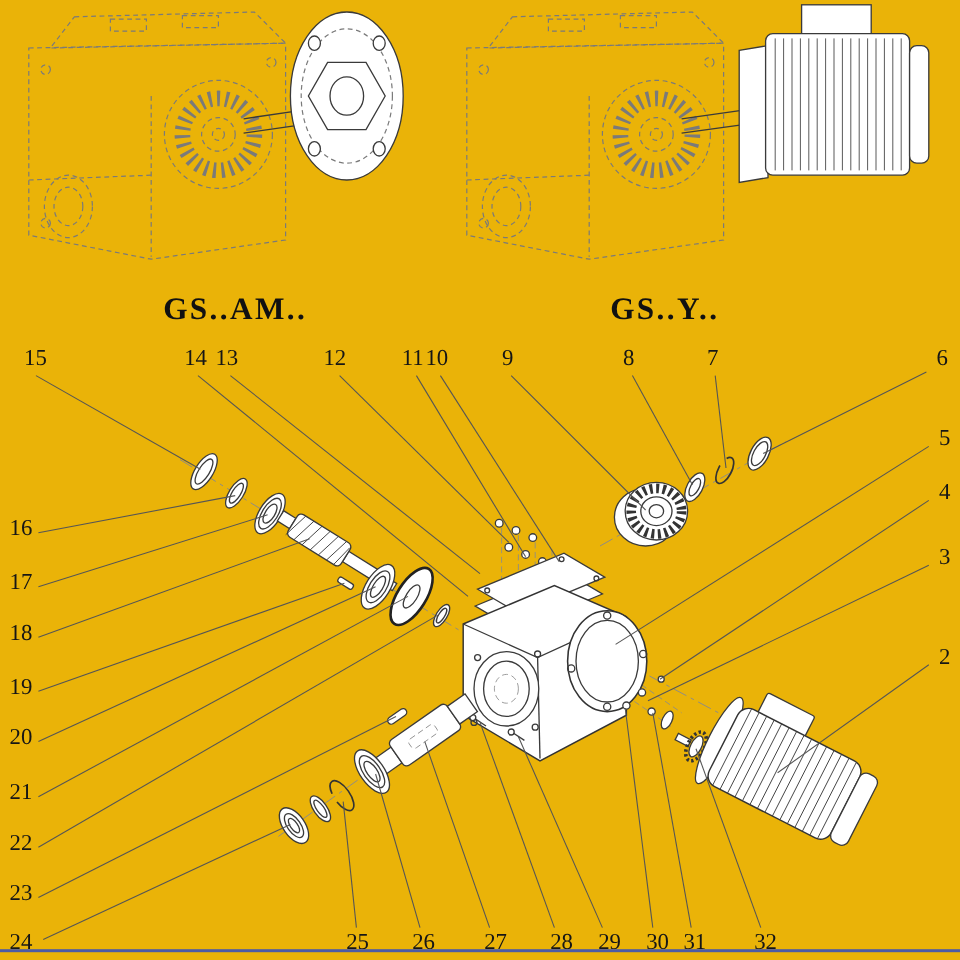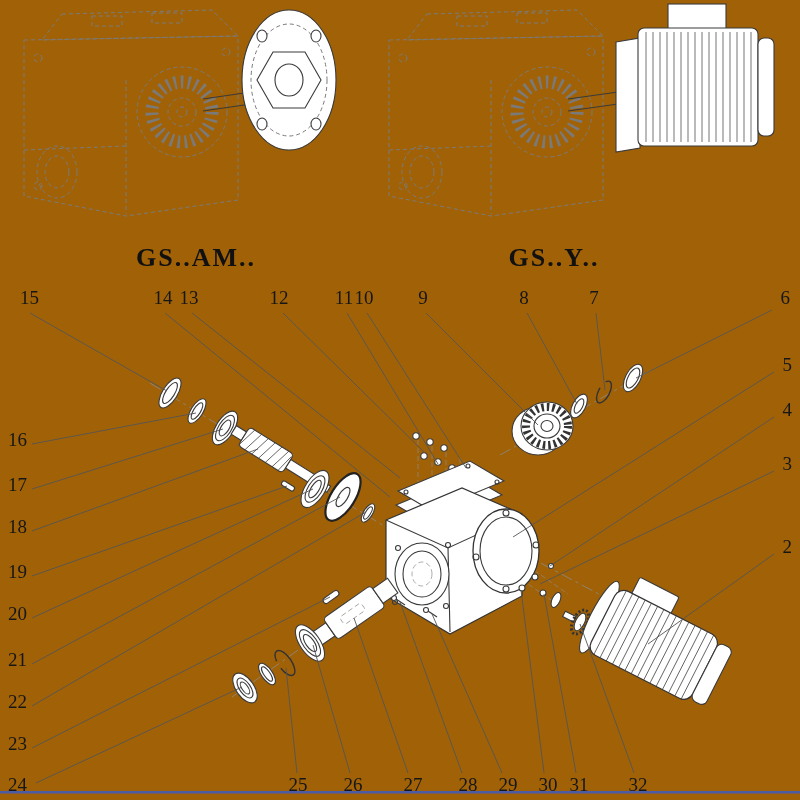--- a/index.html
+++ b/index.html
@@ -1,16 +1,16 @@
 <!DOCTYPE html>
 <html><head>
 <meta charset="utf-8">
 <style>
   html,body{margin:0;padding:0;background:#fff;}
-  #page{position:relative;width:800px;height:800px;background:#a16207;overflow:hidden;
+  #page{position:relative;width:800px;height:800px;background:#eab308;overflow:hidden;
         font-family:"Liberation Serif",serif;}
   svg{position:absolute;left:0;top:0;}
   .dash{fill:none;stroke:#7a7a7a;stroke-width:1;stroke-dasharray:4 3;}
   .teeth{fill:none;stroke:#7a7a7a;stroke-width:13;stroke-dasharray:2.5 4.5;}
   .teethS{fill:none;stroke:#333;stroke-width:8;stroke-dasharray:2.5 3;}
   .sol{fill:#fff;stroke:#3a3a3a;stroke-width:1.1;}
   .solN{fill:none;stroke:#3a3a3a;stroke-width:1.1;}
   .thin{fill:none;stroke:#3a3a3a;stroke-width:.7;}
   .axis{fill:none;stroke:#8a8a8a;stroke-width:.8;stroke-dasharray:12 4 3 4;}
   .sdash{fill:none;stroke:#8a8a8a;stroke-width:.7;stroke-dasharray:5 3;}

